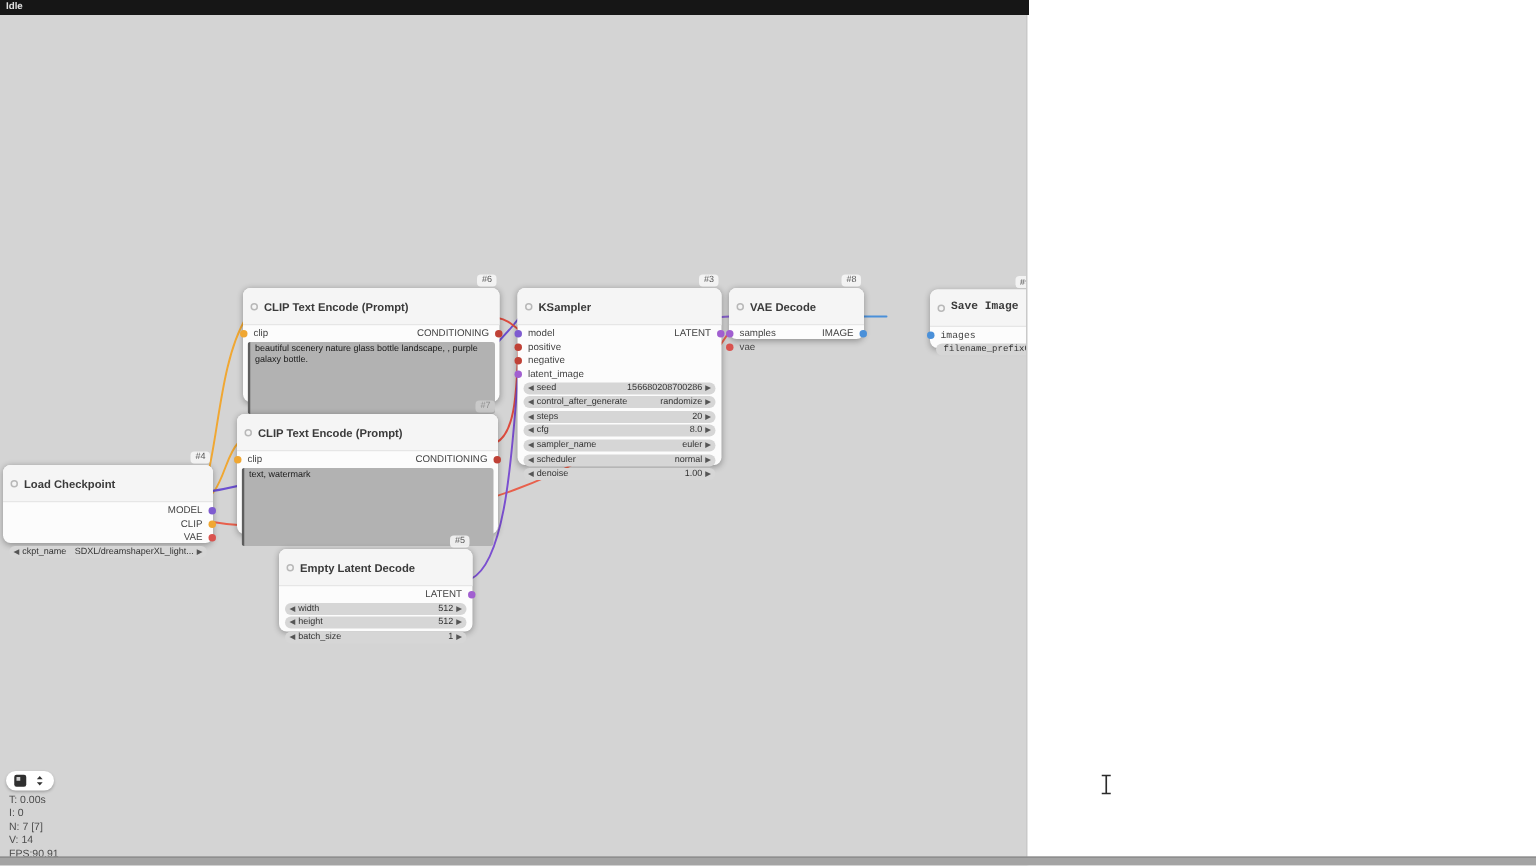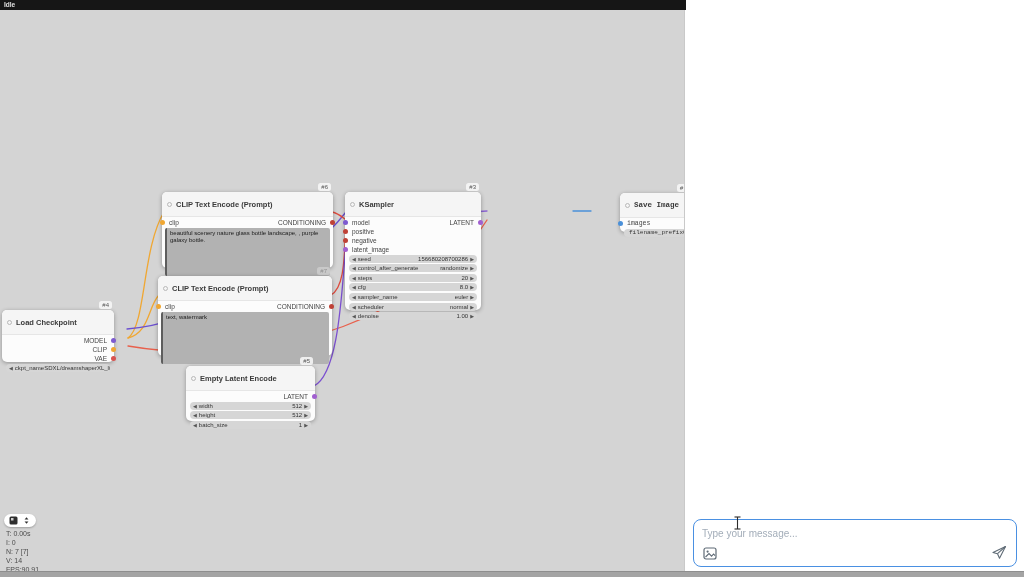--- a/index.html
+++ b/index.html
@@ -87,21 +87,21 @@
       <path d="M128,338 C150,332 148,306 159,295" stroke="#f0a732"></path>
       <path d="M127,329 C190,325 300,272 346,212" stroke="#6b4fd0"></path>
       <path d="M128,346 C280,372 430,310 487,220" stroke="#e8604c"></path>
       <path d="M332,212 C338,213 341,216 346,220" stroke="#dd4b3e"></path>
       <path d="M331,295 C346,287 344,248 346,228" stroke="#dd4b3e"></path>
       <path d="M314,386 C342,372 342,270 347,236" stroke="#7b4fd0"></path>
       <path d="M471,212 C477,212 481,211 487,211" stroke="#8a63d2"></path>
       <path d="M573,211 C579,211 585,211 591,211" stroke="#4a90d9"></path>
     </svg>
 
-    <div class="node" style="left:2px;top:310px;width:112px;height:52px;">
+    <div class="node" style="left:2px;top:310px;width:140px;height:52px;">
       <div class="badge">#4</div>
       <div class="ntitle">
         <span class="cdot"></span>
         <span class="ttext">Load Checkpoint</span>
       </div>
       <div class="prow">
         <span></span>
           <span class="plabel">MODEL</span>
         <span class="pdot out c-model"></span>
       </div>
@@ -150,21 +150,21 @@
         <span class="plabel">CONDITIONING</span>
         <span class="pdot out c-cond"></span>
       </div>
       <div class="ta" style="height:52px;">text, watermark</div>
     </div>
 
     <div class="node" style="left:186px;top:366px;width:129px;height:55px;">
       <div class="badge">#5</div>
       <div class="ntitle">
         <span class="cdot"></span>
-        <span class="ttext">Empty Latent Encode</span>
+        <span class="ttext">Empty Latent Decode</span>
       </div>
       <div class="prow">
         <span></span>
           <span class="plabel">LATENT</span>
         <span class="pdot out c-latent"></span>
       </div>
       <div class="widget">
         <span class="warr">◀</span>
         <span class="wname">width</span>
         <span class="wval">512</span>
@@ -248,20 +248,38 @@
         <span class="warr">▶</span>
       </div>
       <div class="widget">
         <span class="warr">◀</span>
         <span class="wname">denoise</span>
         <span class="wval">1.00</span>
         <span class="warr">▶</span>
       </div>
     </div>
 
+    <div class="node" style="left:486px;top:192px;width:90px;height:34px;">
+      <div class="badge">#8</div>
+      <div class="ntitle">
+        <span class="cdot"></span>
+        <span class="ttext">VAE Decode</span>
+      </div>
+      <div class="prow">
+        <span class="pdot in c-latent"></span>
+        <span class="plabel">samples</span>
+        <span class="plabel">IMAGE</span>
+        <span class="pdot out c-image"></span>
+      </div>
+      <div class="prow">
+        <span class="pdot in c-vae"></span>
+        <span class="plabel">vae</span>
+          <span></span>
+      </div>
+    </div>
 
     <div class="node" style="left:620px;top:193px;width:72px;height:39px;font-family:Liberation Mono, monospace;">
       <div class="badge">#9</div>
       <div class="ntitle">
         <span class="cdot"></span>
         <span class="ttext">Save Image</span>
       </div>
       <div class="prow">
         <span class="pdot in c-image"></span>
         <span class="plabel">images</span>
@@ -293,32 +311,20 @@
       <div>FPS:90.91</div>
     </div>
   </div>
 
   <div id="topbar">
     <span class="status">Idle</span>
   </div>
 
   <div id="panel">
 
-    <div id="chatbox">
-      <input id="chat-input" type="text" placeholder="Type your message..." style="">
-      <svg id="attach-btn" viewBox="0 0 14 13">
-        <rect x="1" y="1" width="12" height="11" rx="2" fill="none" stroke="#5f6b76" stroke-width="1.2"></rect>
-        <circle cx="4.6" cy="4.6" r="1.1" fill="#5f6b76"></circle>
-        <path d="M2.5,10 L6,6.5 L8.6,9.2 L10.6,7 L12,8.6" fill="none" stroke="#5f6b76" stroke-width="1.1"></path>
-      </svg>
-      <svg id="send-btn" viewBox="0 0 16 15">
-        <path d="M14.5,1.5 L2,7.5 L6.5,8.7 L8.5,13.2 Z" fill="none" stroke="#5f6b76" stroke-width="1.1" stroke-linejoin="round"></path>
-        <line x1="6.5" y1="8.7" x2="14.5" y2="1.5" stroke="#5f6b76" stroke-width="1.1"></line>
-      </svg>
-    </div>
   </div>
 
   <svg id="ibeam" width="9" height="14" viewBox="0 0 9 14">
     <line x1="1.5" y1="1" x2="7.5" y2="1" stroke="#2b2b2b" stroke-width="1.1"></line>
     <line x1="4.5" y1="1" x2="4.5" y2="13" stroke="#2b2b2b" stroke-width="1.1"></line>
     <line x1="1.5" y1="13" x2="7.5" y2="13" stroke="#2b2b2b" stroke-width="1.1"></line>
   </svg>
 
   <div id="bottombar"></div>
 </div>

